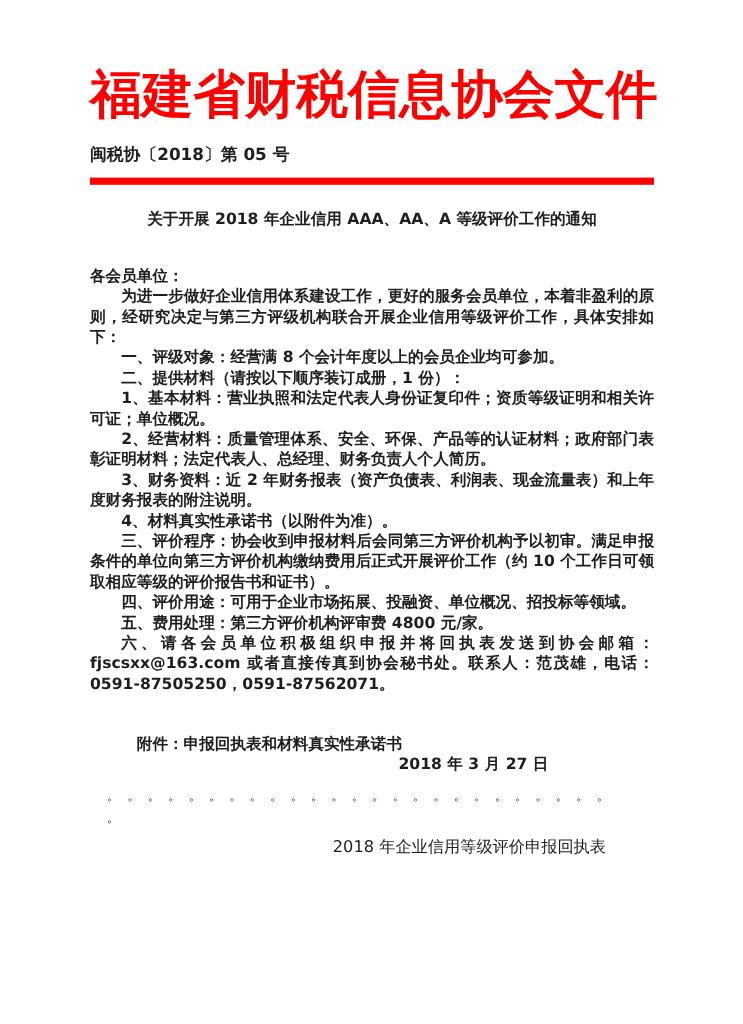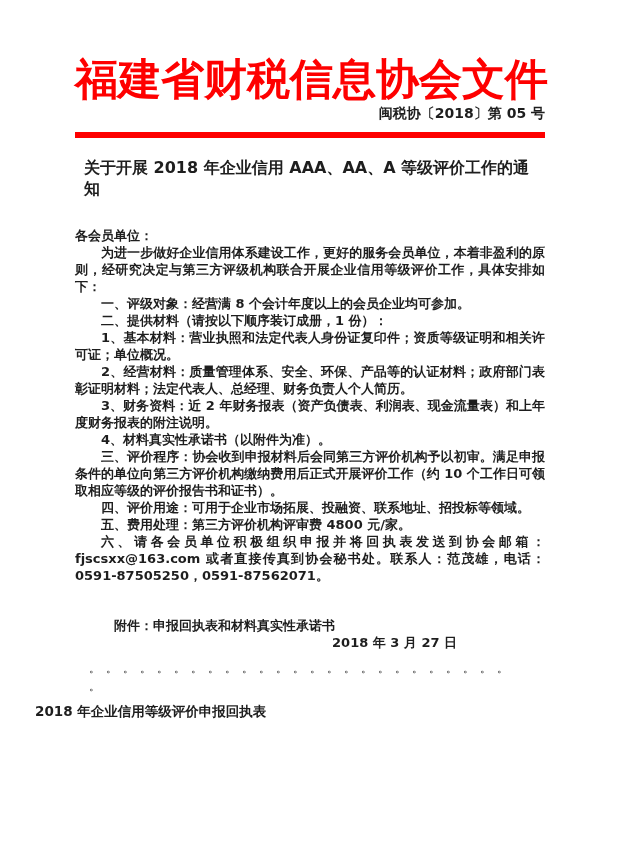--- a/index.html
+++ b/index.html
@@ -17,38 +17,38 @@
     margin-top:54px;
     font-size:43px;
     line-height:50px;
     font-weight:bold;
     color:#fe0000;
     text-align:center;
     white-space:nowrap;
     letter-spacing:0px;
   }
   .doc-number {
-    margin-top:0;
+    margin-top:16px;
     font-size:14px;
     line-height:18px;
-    text-align:right;
+    text-align:left;
     font-weight:600;
   }
   .red-divider {
     margin-top:10px;
     height:6px;
     background:#fe0000;
   }
   .notice-title {
     margin:19px auto 0 auto;
     width:452px;
-    font-size:16px;
+    font-size:13px;
     line-height:21px;
     font-weight:bold;
-    text-align:left;
+    text-align:center;
   }
   .notice-body { margin-top:24px; }
   .notice-body p {
     margin:0;
     font-size:13px;
     line-height:17px;
     font-weight:600;
     text-align:justify;
     text-indent:2em;
   }
@@ -72,24 +72,24 @@
     color:#222;
     white-space:nowrap;
     overflow:hidden;
     margin-left:14px;
   }
   .dots.second { margin-top:0; }
   .form-caption {
     position:relative;
     left:-40px;
     margin-top:6px;
-    text-align:left;
+    text-align:right;
     font-size:13.5px;
     line-height:18px;
-    font-weight:bold;
+    font-weight:normal;
   }
   table.reply-form {
     margin:20px 0 0 15px;
     border-collapse:collapse;
     width:450px;
     border:2px solid #3a3a3a;
     table-layout:fixed;
   }
   table.reply-form td {
     border:4px solid #f97316;
@@ -117,21 +117,21 @@
   <div class="notice-body">
     <p class="salutation">各会员单位：</p>
     <p>为进一步做好企业信用体系建设工作，更好的服务会员单位，本着非盈利的原则，经研究决定与第三方评级机构联合开展企业信用等级评价工作，具体安排如下：</p>
     <p>一、评级对象：经营满 8 个会计年度以上的会员企业均可参加。</p>
     <p>二、提供材料（请按以下顺序装订成册，1 份）：</p>
     <p>1、基本材料：营业执照和法定代表人身份证复印件；资质等级证明和相关许可证；单位概况。</p>
     <p>2、经营材料：质量管理体系、安全、环保、产品等的认证材料；政府部门表彰证明材料；法定代表人、总经理、财务负责人个人简历。</p>
     <p>3、财务资料：近 2 年财务报表（资产负债表、利润表、现金流量表）和上年度财务报表的附注说明。</p>
     <p>4、材料真实性承诺书（以附件为准）。</p>
     <p>三、评价程序：协会收到申报材料后会同第三方评价机构予以初审。满足申报条件的单位向第三方评价机构缴纳费用后正式开展评价工作（约 10 个工作日可领取相应等级的评价报告书和证书）。</p>
-    <p>四、评价用途：可用于企业市场拓展、投融资、联系地址、招投标等领域。</p>
+    <p>四、评价用途：可用于企业市场拓展、投融资、单位概况、招投标等领域。</p>
     <p>五、费用处理：第三方评价机构评审费 4800 元/家。</p>
     <p>六、请各会员单位积极组织申报并将回执表发送到协会邮箱：fjscsxx@163.com 或者直接传真到协会秘书处。联系人：范茂雄，电话：0591-87505250，0591-87562071。</p>
   </div>
 
   <div class="attachment-note">附件：申报回执表和材料真实性承诺书</div>
 
   <div class="issue-date">2018 年 3 月 27 日</div>
 
   <div class="dots">。。。。。。。。。。。。。。。。。。。。。。。。。</div>
   <div class="dots second">。</div>

